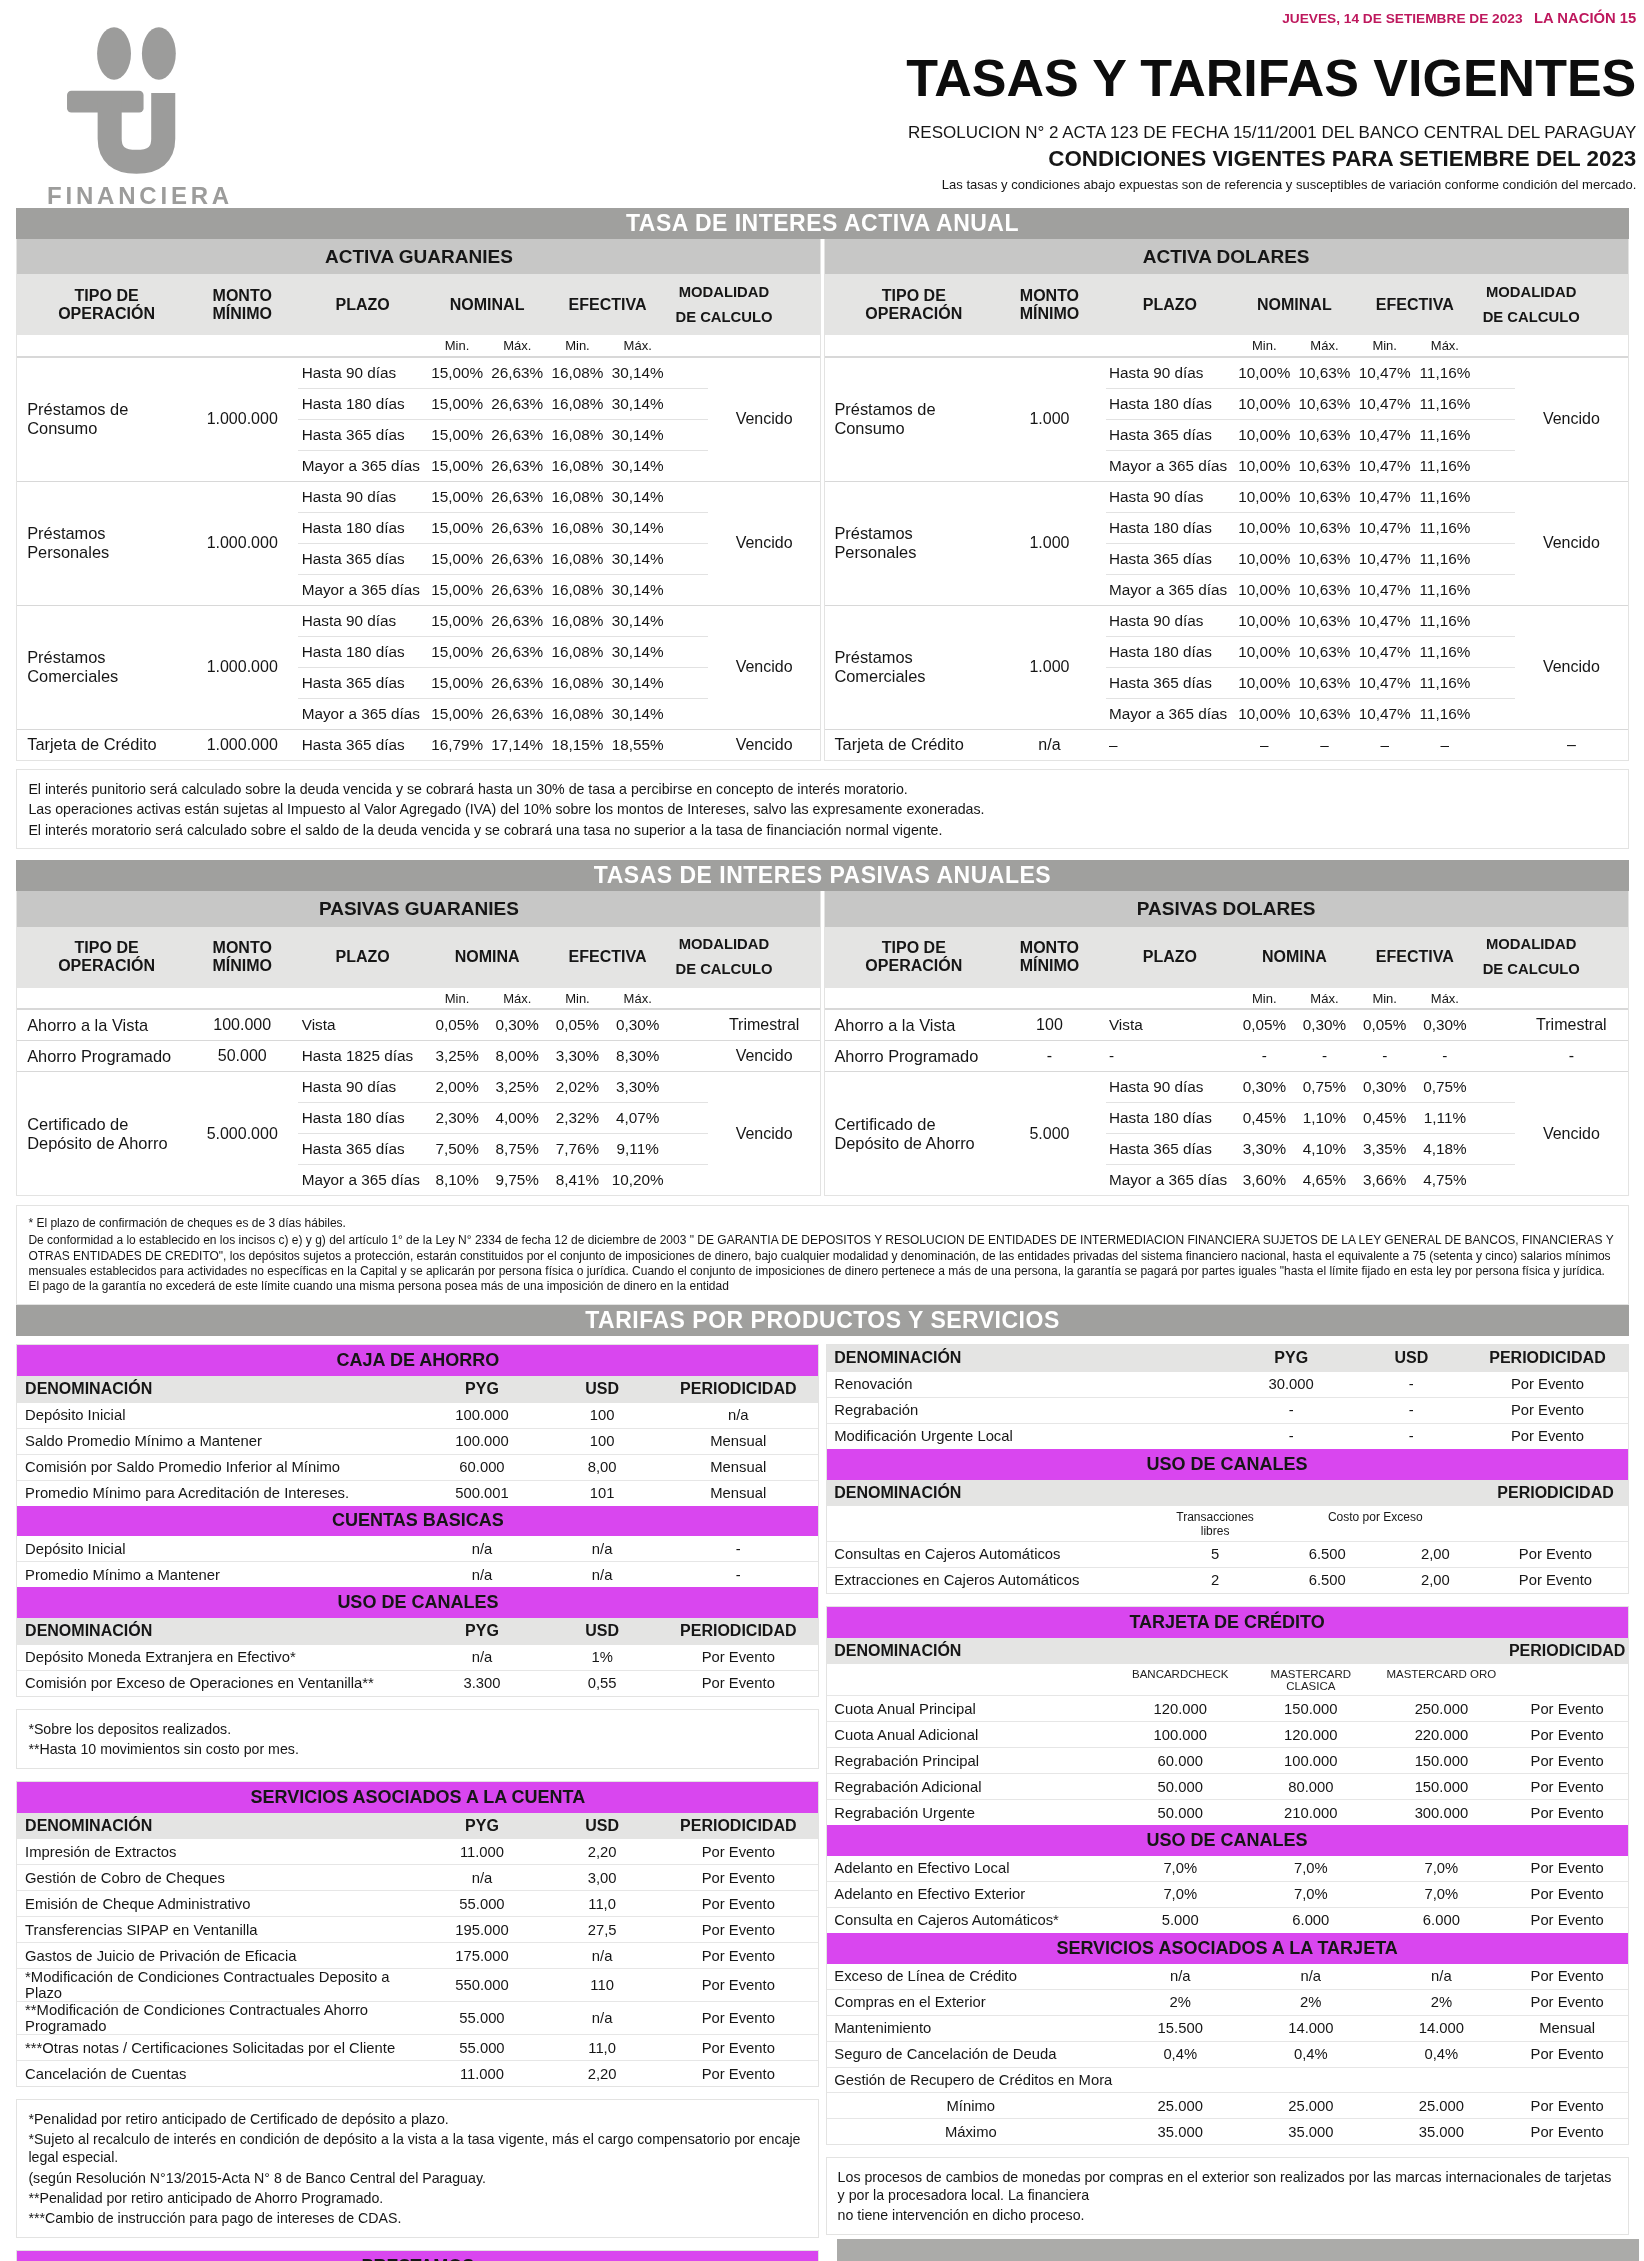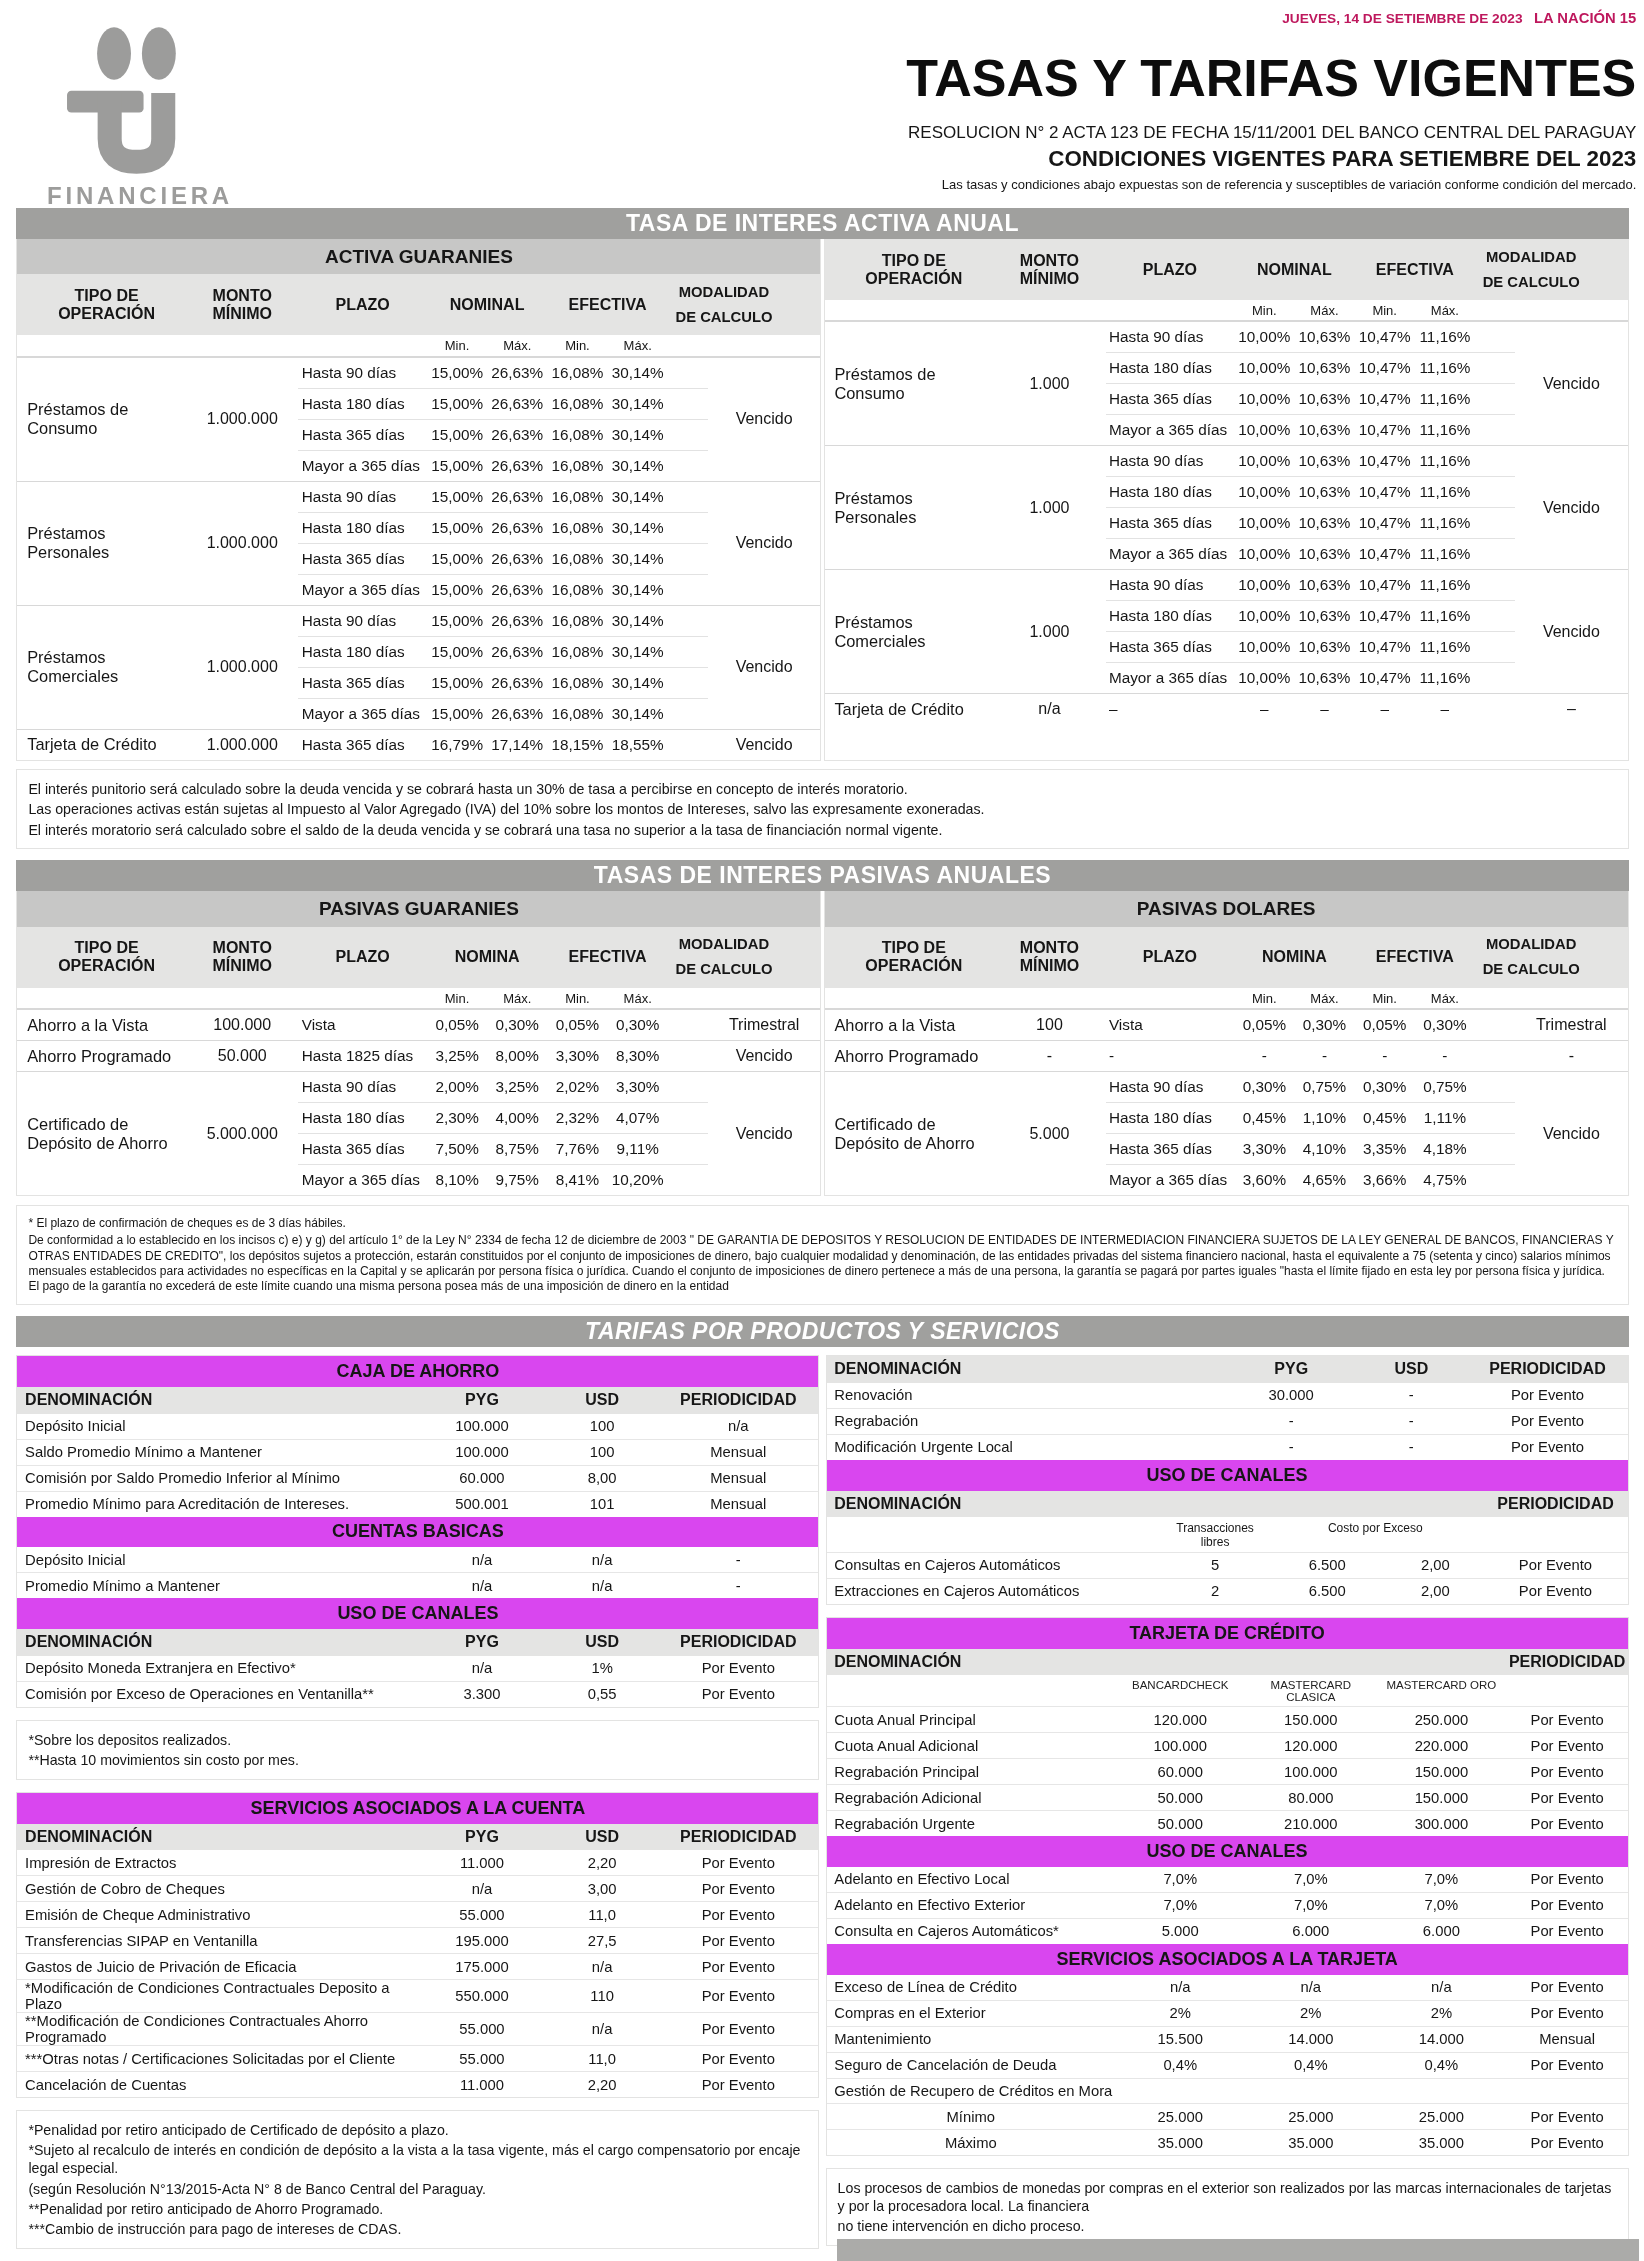--- a/index.html
+++ b/index.html
@@ -233,20 +233,21 @@
               <div class="rs-v">16,79%</div>
               <div class="rs-v">17,14%</div>
               <div class="rs-v">18,15%</div>
               <div class="rs-v">18,55%</div>
             </div>
           </div>
           <div class="rg-mod">Vencido</div>
         </div>
       </div>
       <div class="rate-box halfcol">
+        <div class="subbar">ACTIVA DOLARES</div>
         <div class="colhdr">
           <div class="h h-tipo">TIPO DE OPERACIÓN</div>
           <div class="h h-monto">MONTO MÍNIMO</div>
           <div class="h h-plazo">PLAZO</div>
           <div class="h h-nom">NOMINAL</div>
           <div class="h h-efe">EFECTIVA</div>
           <div class="h h-mod">MODALIDAD DE CALCULO</div>
         </div>
         <div class="minmax">
           <div class="sp1"></div>
@@ -548,21 +549,21 @@
           </div>
           <div class="rg-mod">Vencido</div>
         </div>
       </div>
     </div>
   <div class="note-box small" id="pasivas-notes">
       <p>* El plazo de confirmación de cheques es de 3 días hábiles.</p>
       <p>De conformidad a lo establecido en los incisos c) e) y g) del artículo 1° de la Ley N° 2334 de fecha 12 de diciembre de 2003 " DE GARANTIA DE DEPOSITOS Y RESOLUCION DE ENTIDADES DE INTERMEDIACION FINANCIERA SUJETOS DE LA LEY GENERAL DE BANCOS, FINANCIERAS Y OTRAS ENTIDADES DE CREDITO", los depósitos sujetos a protección, estarán constituidos por el conjunto de imposiciones de dinero, bajo cualquier modalidad y denominación, de las entidades privadas del sistema financiero nacional, hasta el equivalente a 75 (setenta y cinco) salarios mínimos mensuales establecidos para actividades no específicas en la Capital y se aplicarán por persona física o jurídica. Cuando el conjunto de imposiciones de dinero pertenece a más de una persona, la garantía se pagará por partes iguales "hasta el límite fijado en esta ley por persona física y jurídica. El pago de la garantía no excederá de este límite cuando una misma persona posea más de una imposición de dinero en la entidad</p>
     </div>
 
-  <div class="section-bar" style="margin-top:11px;font-style:italic;">TARIFAS POR PRODUCTOS Y SERVICIOS</div>
+  <div class="section-bar" style="">TARIFAS POR PRODUCTOS Y SERVICIOS</div>
   <div class="columns">
     <div class="colL" id="left-col">
         <div class="t-box">
           <div class="t-bar">CAJA DE AHORRO</div>
           <div class="t-hdr">
             <div class="c-den">DENOMINACIÓN</div>
             <div class="c-pyg">PYG</div>
             <div class="c-usd">USD</div>
             <div class="c-per">PERIODICIDAD</div>
           </div>

